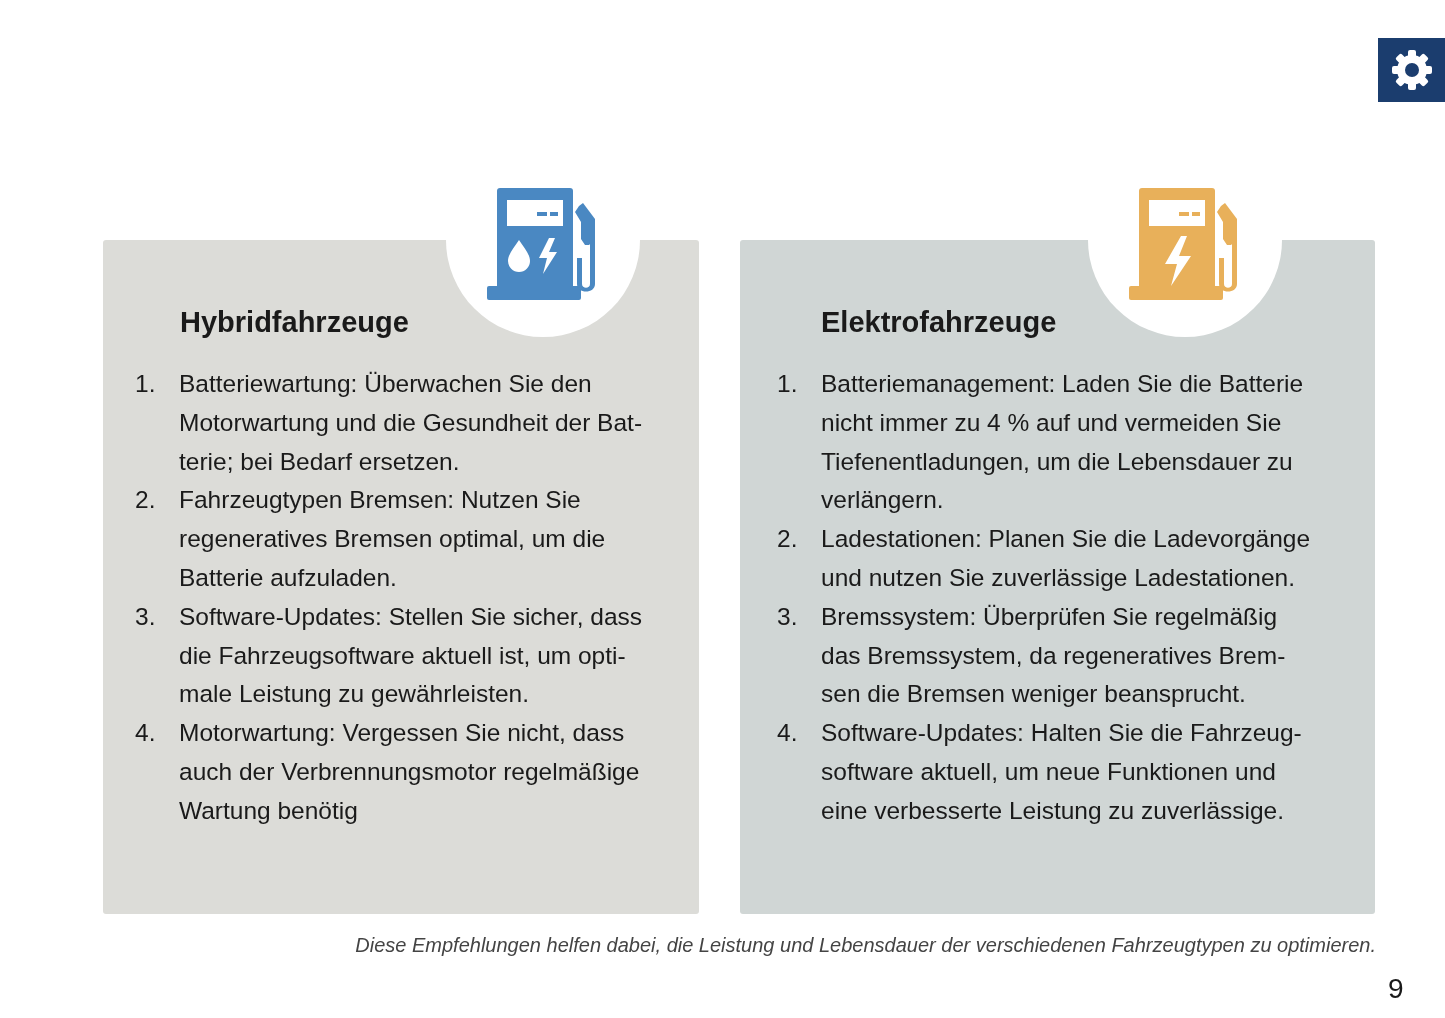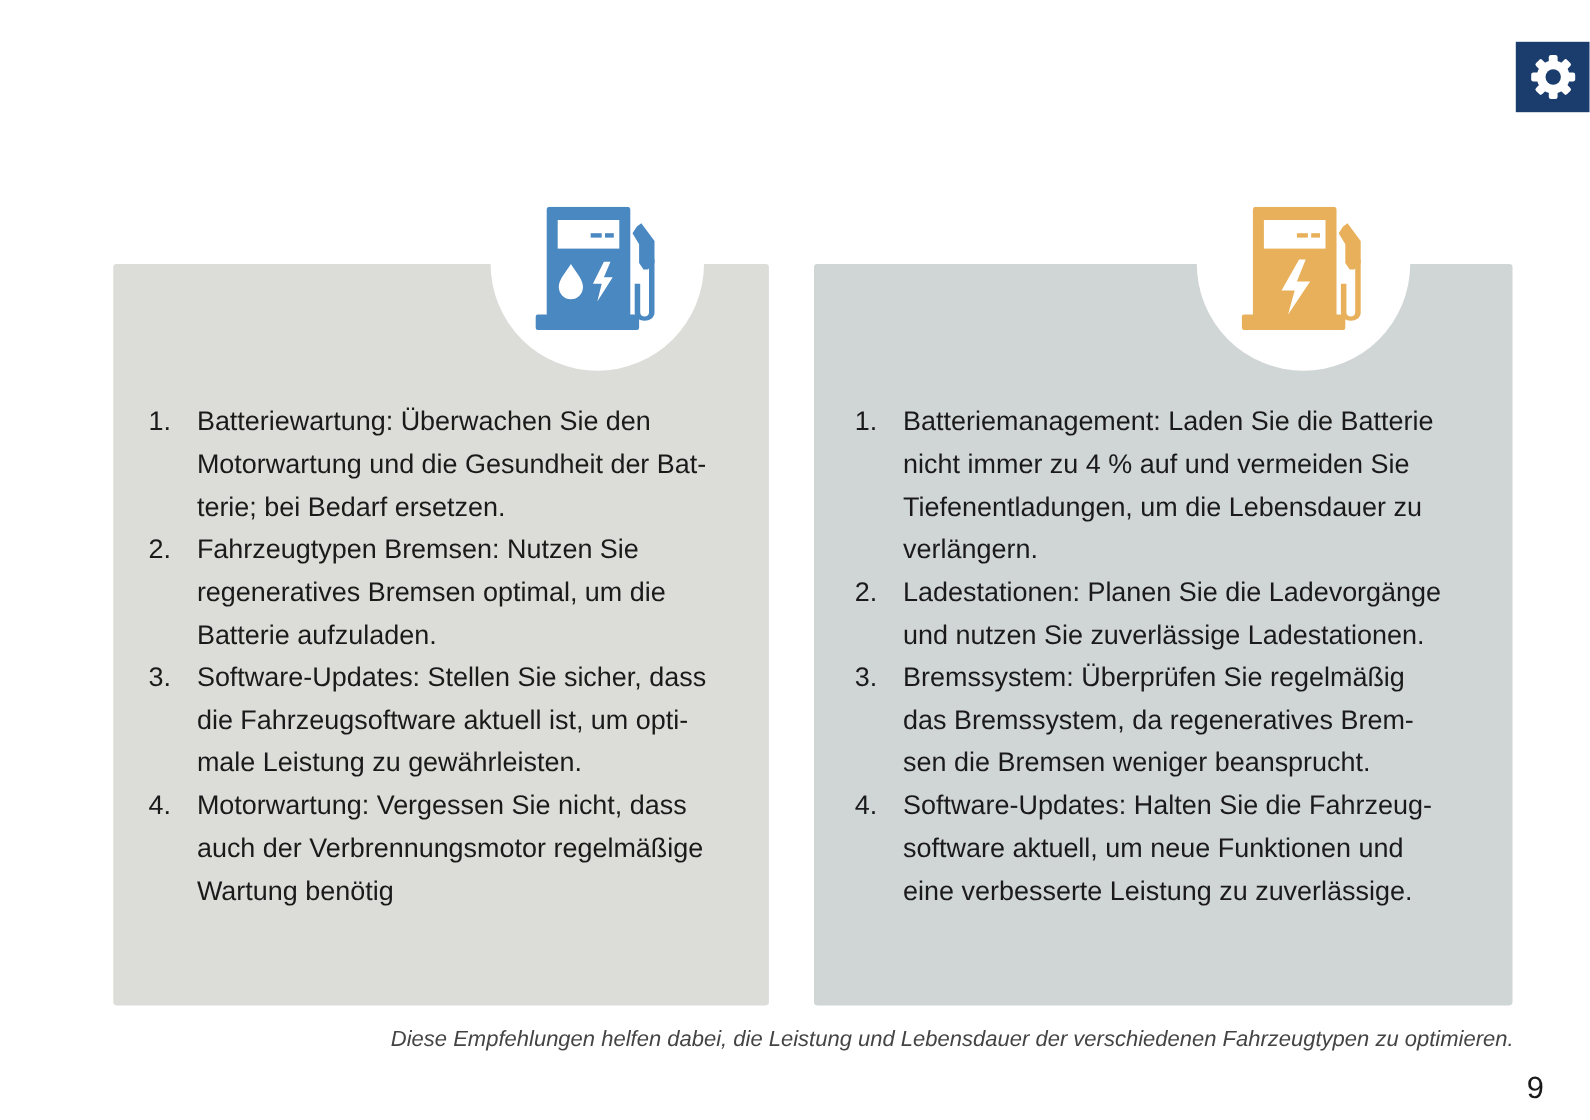--- a/index.html
+++ b/index.html
@@ -81,20 +81,21 @@
         <path d="M88 70 h6 v26 c0 10 18 10 18 0 V48 h-5 v48 c0 5 -8 5 -8 0 V70 z"></path>
         <path d="M96 18 l4 -3 l12 16 v20 l-6 6 h-4 l-4 -6 V34 l-6 -10 z"></path>
       </g>
       <rect x="24" y="12" width="56" height="26" fill="#ffffff"></rect>
       <rect x="54" y="24" width="10" height="4" fill="#4a88c2"></rect>
       <rect x="67" y="24" width="8" height="4" fill="#4a88c2"></rect>
       <path d="M36 52 c-5 8 -11 14 -11 21 a11 11 0 0 0 22 0 c0 -7 -6 -13 -11 -21z" fill="#ffffff"></path>
       <path d="M66 50 l-10 20 h8 l-4 16 l14 -22 h-8 l6 -14z" fill="#ffffff"></path>
     </svg>
   </div>
+  <h2 class="card-title">Hybridfahrzeuge</h2>
   <ol class="items">
     <li>
         <span class="num">1.</span>
         <span class="txt">Batteriewartung: Überwachen Sie den
 Motorwartung und die Gesundheit der Bat-
 terie; bei Bedarf ersetzen.</span>
       </li>
     <li>
         <span class="num">2.</span>
         <span class="txt">Fahrzeugtypen Bremsen: Nutzen Sie
@@ -125,20 +126,21 @@
         <rect x="4" y="98" width="94" height="14" rx="2"></rect>
         <path d="M88 70 h6 v26 c0 10 18 10 18 0 V48 h-5 v48 c0 5 -8 5 -8 0 V70 z"></path>
         <path d="M96 18 l4 -3 l12 16 v20 l-6 6 h-4 l-4 -6 V34 l-6 -10 z"></path>
       </g>
       <rect x="24" y="12" width="56" height="26" fill="#ffffff"></rect>
       <rect x="54" y="24" width="10" height="4" fill="#e8b05a"></rect>
       <rect x="67" y="24" width="8" height="4" fill="#e8b05a"></rect>
       <path d="M56 48 l-16 28 h12 l-6 22 l20 -30 h-12 l8 -20z" fill="#ffffff"></path>
     </svg>
   </div>
+  <h2 class="card-title">Elektrofahrzeuge</h2>
   <ol class="items">
     <li>
         <span class="num">1.</span>
         <span class="txt">Batteriemanagement: Laden Sie die Batterie
 nicht immer zu 4 % auf und vermeiden Sie
 Tiefenentladungen, um die Lebensdauer zu
 verlängern.</span>
       </li>
     <li>
         <span class="num">2.</span>

